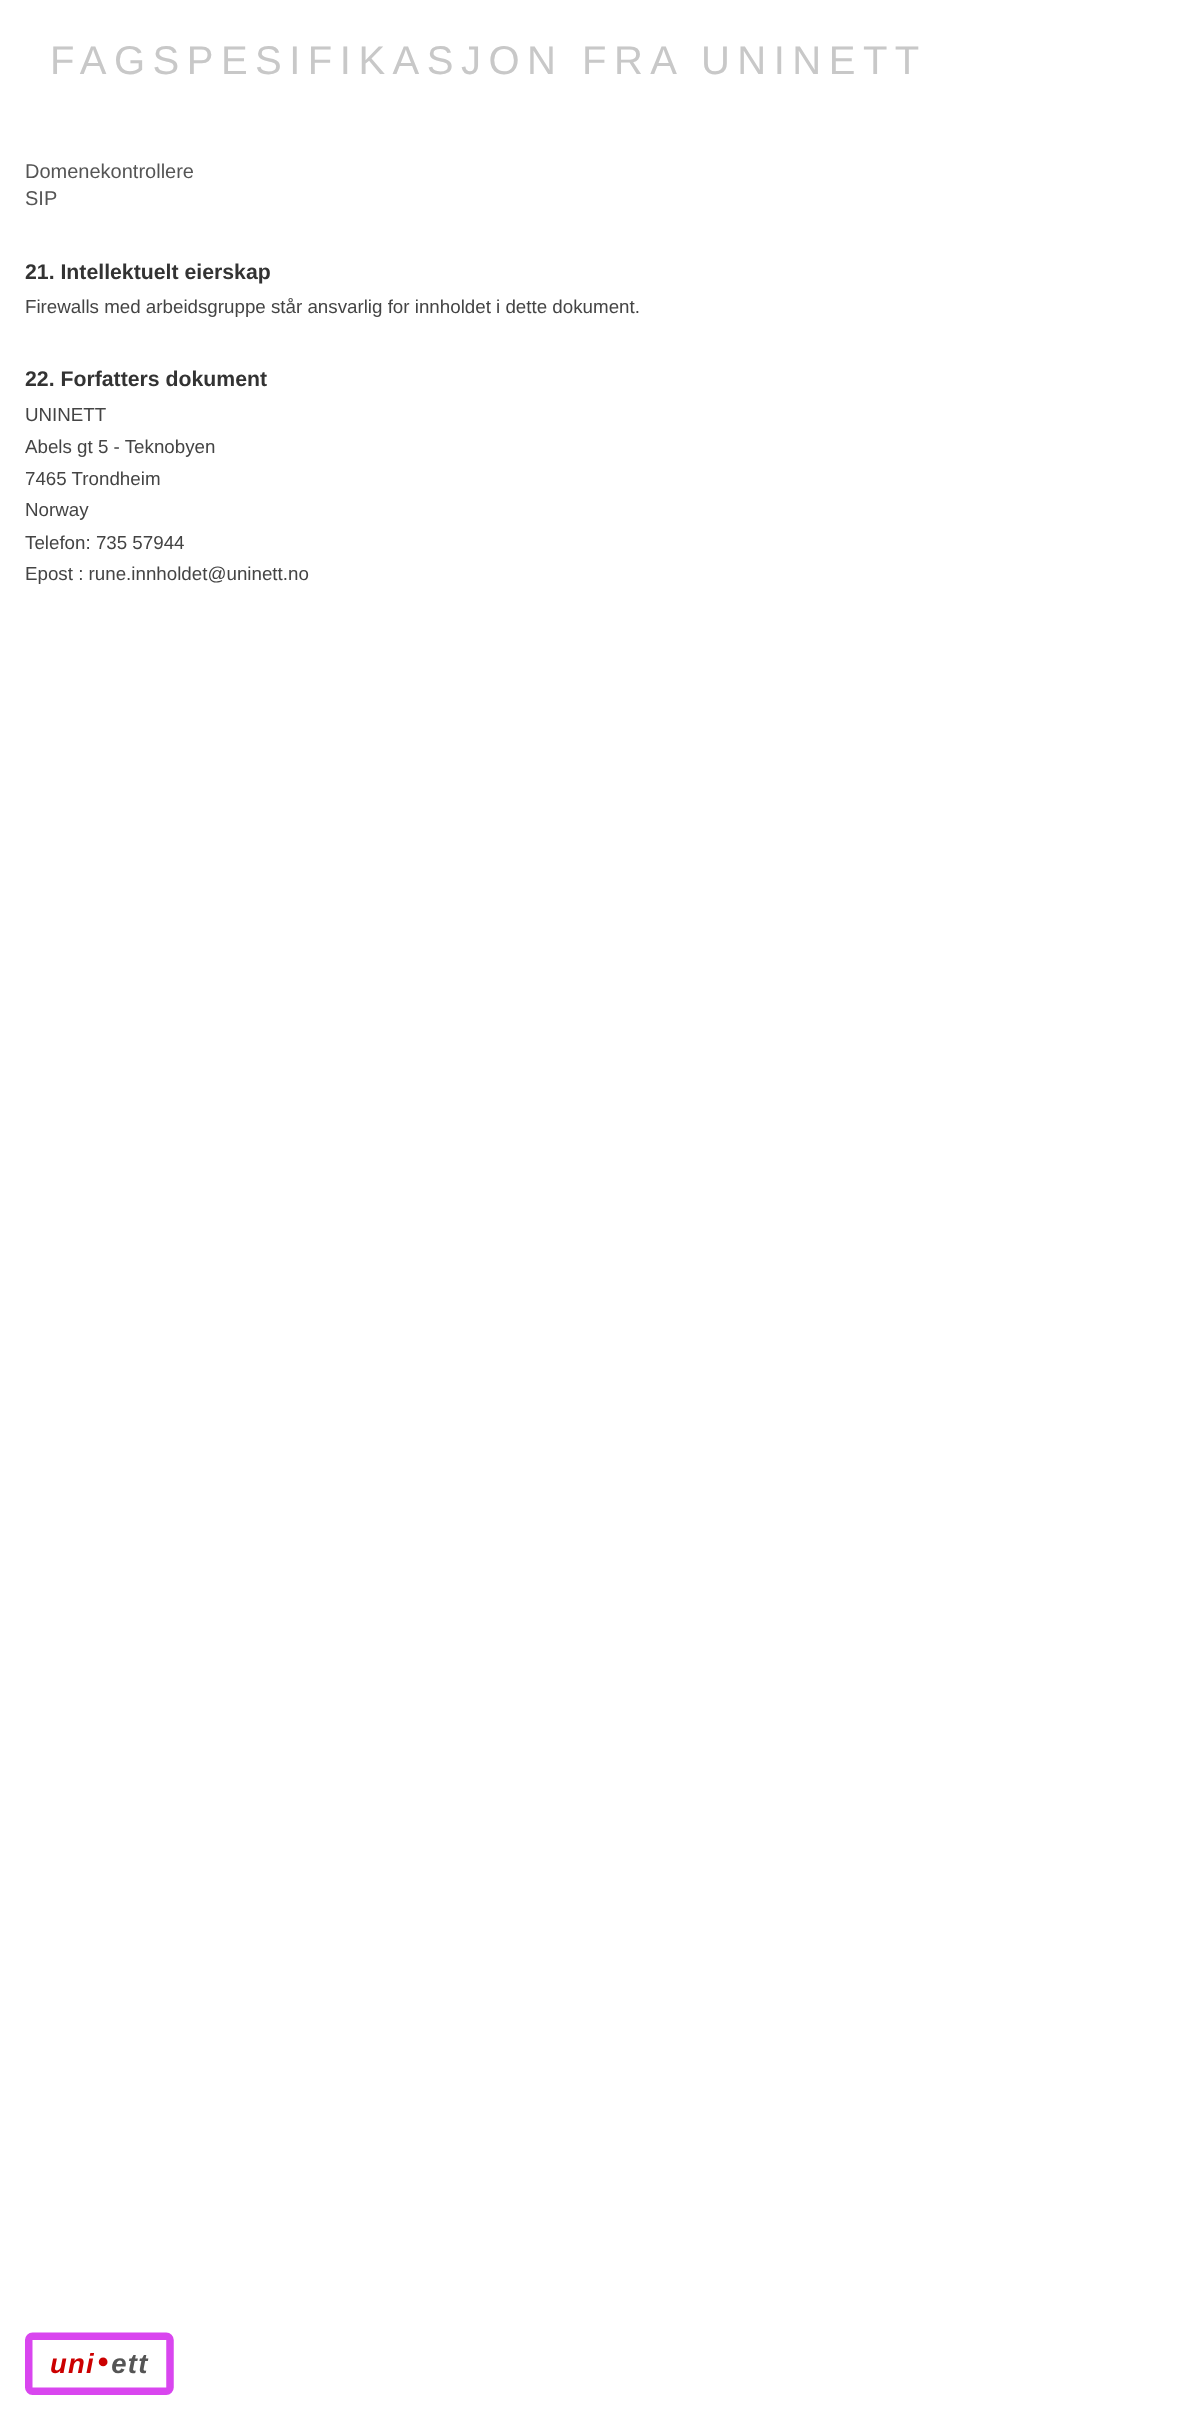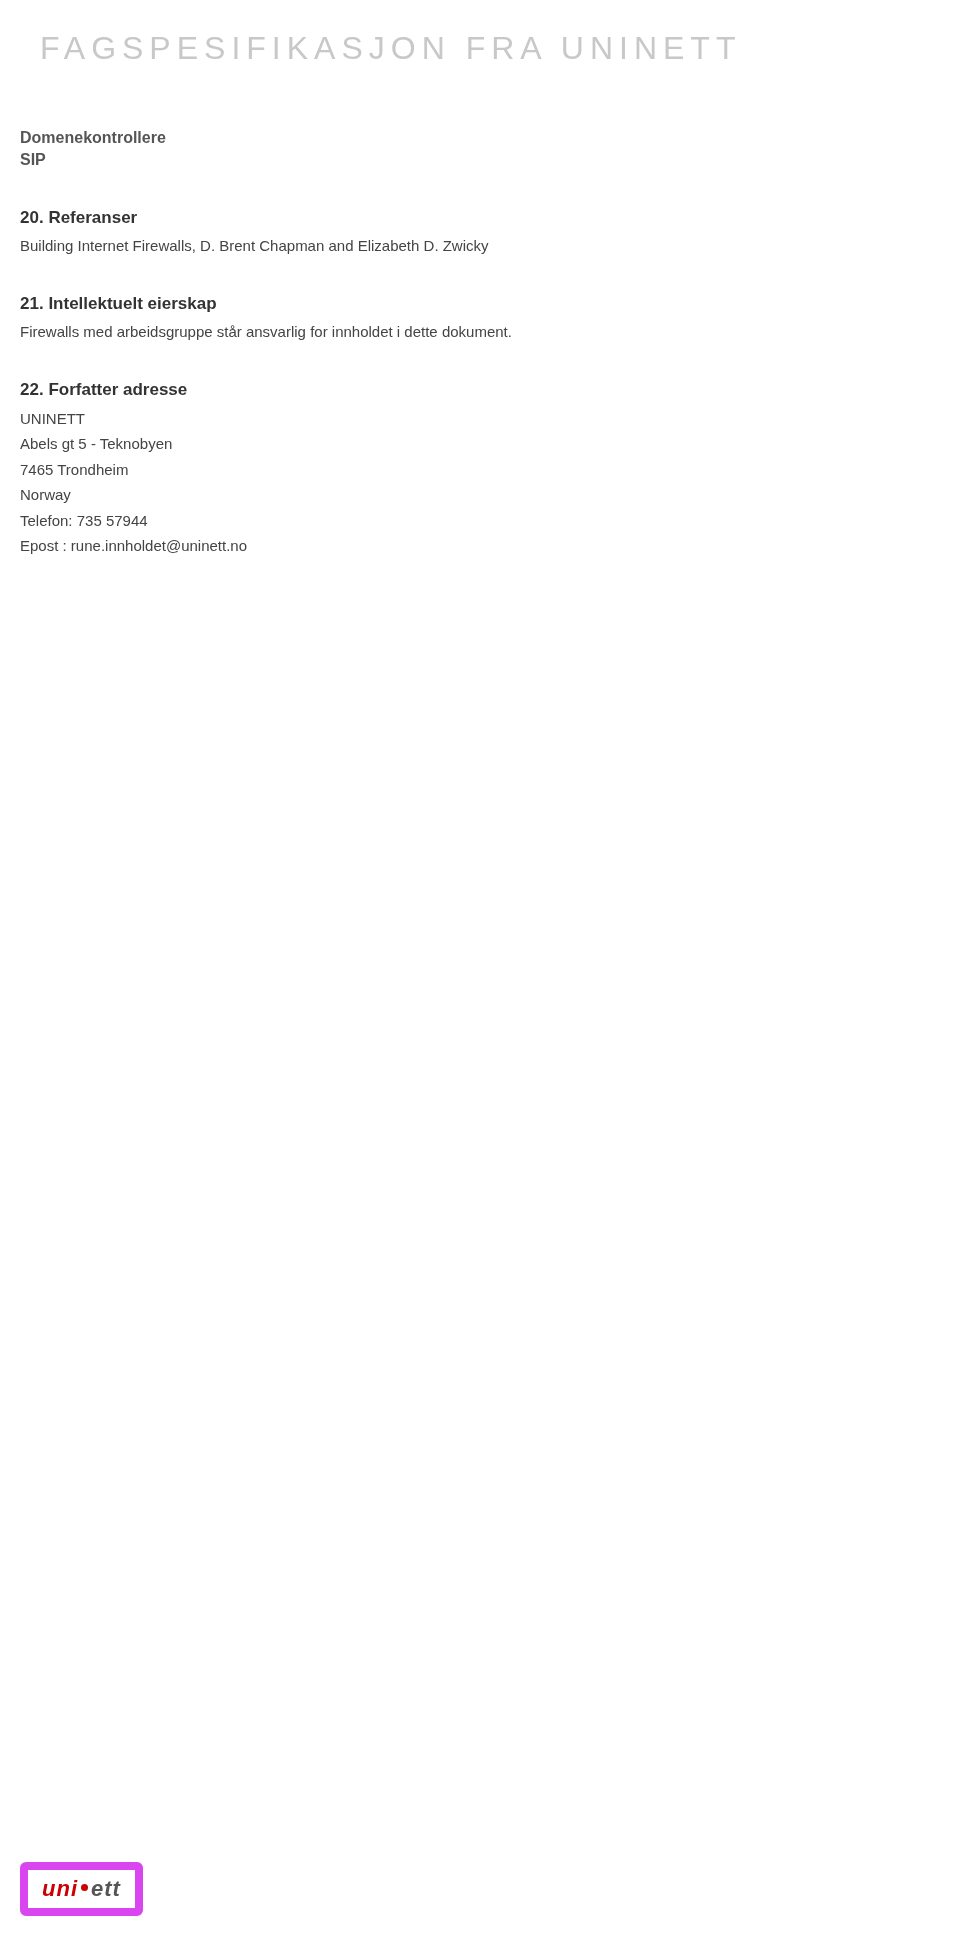--- a/index.html
+++ b/index.html
@@ -36,21 +36,21 @@
     }
 
     .subtitle-block {
       margin-bottom: 40px;
     }
 
     .subtitle-text {
       font-size: 16px;
       color: #555;
       line-height: 1.4;
-      font-weight: 700;
+      font-weight: 400;
     }
 
     .section {
       margin-bottom: 36px;
     }
 
     .section-heading {
       font-size: 17px;
       font-weight: 600;
       color: #333;
@@ -75,21 +75,21 @@
 
     .footer-logo {
       position: absolute;
       bottom: 30px;
       left: 20px;
       display: flex;
       align-items: center;
     }
 
     .logo-box {
-      border: 8px solid #d946ef;
+      border: 6px solid #d946ef;
       border-radius: 6px;
       padding: 6px 14px;
       display: flex;
       align-items: center;
       gap: 2px;
     }
 
     .logo-uni {
       font-size: 22px;
       font-weight: 900;
@@ -126,40 +126,33 @@
   <h1 class="page-title">FAGSPESIFIKASJON FRA UNINETT</h1>
 </div>
 
 <div class="main-content">
 
   <div class="subtitle-block section">
     <div class="subtitle-text">Domenekontrollere</div>
     <div class="subtitle-text">SIP</div>
   </div>
 
-  <div class="section">
-    <div class="section-heading">
-      <span class="section-number">20.</span>
-      <span> Referanser</span>
-    </div>
-    <div class="section-body">Building Internet Firewalls, D. Brent Chapman and Elizabeth D. Zwicky</div>
-  </div>
 
   <div class="section">
     <div class="section-heading">
       <span class="section-number">21.</span>
       <span> Intellektuelt eierskap</span>
     </div>
     <div class="section-body">Firewalls med arbeidsgruppe står ansvarlig for innholdet i dette dokument.</div>
   </div>
 
   <div class="section">
     <div class="section-heading">
       <span class="section-number">22.</span>
-      <span> Forfatter adresse</span>
+      <span> Forfatters dokument</span>
     </div>
     <div class="address-block">
       <div>UNINETT</div>
       <div>Abels gt 5 - Teknobyen</div>
       <div>7465 Trondheim</div>
       <div>Norway</div>
       <div>Telefon: 735 57944</div>
       <div>Epost  : rune.innholdet@uninett.no</div>
     </div>
   </div>

